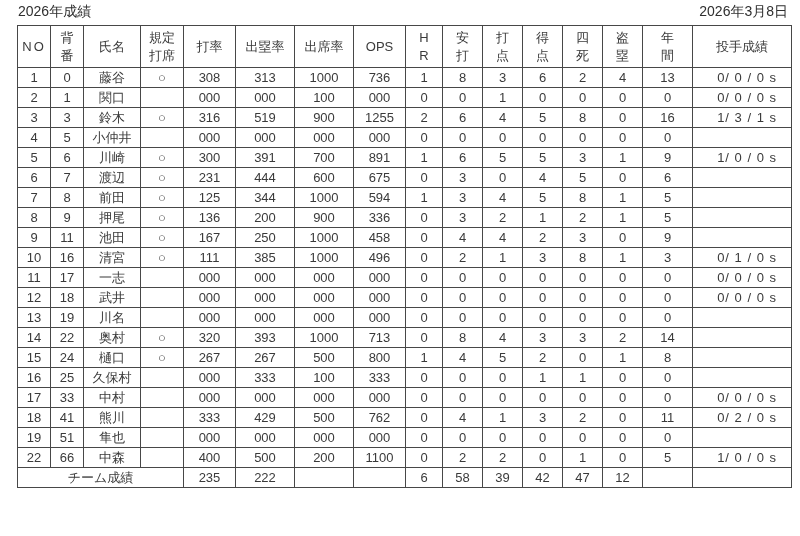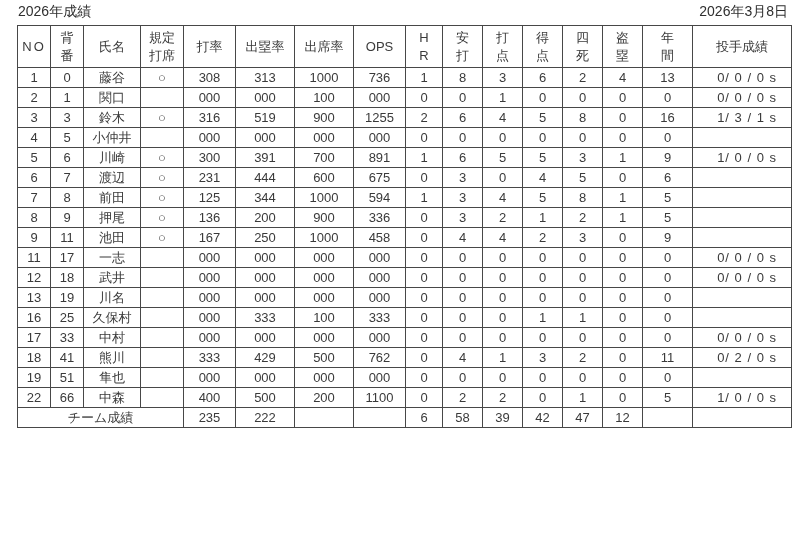--- a/index.html
+++ b/index.html
@@ -259,20 +259,38 @@
           <td class="col-8">0</td>
           <td class="col-9">4</td>
           <td class="col-10">4</td>
           <td class="col-11">2</td>
           <td class="col-12">3</td>
           <td class="col-13">0</td>
           <td class="col-14">9</td>
           <td class="col-15"></td>
         </tr>
         <tr>
+          <td class="col-0">10</td>
+          <td class="col-1">16</td>
+          <td class="col-2">清宮</td>
+          <td class="col-3">○</td>
+          <td class="col-4">111</td>
+          <td class="col-5">385</td>
+          <td class="col-6">1000</td>
+          <td class="col-7">496</td>
+          <td class="col-8">0</td>
+          <td class="col-9">2</td>
+          <td class="col-10">1</td>
+          <td class="col-11">3</td>
+          <td class="col-12">8</td>
+          <td class="col-13">1</td>
+          <td class="col-14">3</td>
+          <td class="col-15">0/  1  / 0 s</td>
+        </tr>
+        <tr>
           <td class="col-0">11</td>
           <td class="col-1">17</td>
           <td class="col-2">一志</td>
           <td class="col-3"></td>
           <td class="col-4">000</td>
           <td class="col-5">000</td>
           <td class="col-6">000</td>
           <td class="col-7">000</td>
           <td class="col-8">0</td>
           <td class="col-9">0</td>
@@ -310,20 +328,56 @@
           <td class="col-5">000</td>
           <td class="col-6">000</td>
           <td class="col-7">000</td>
           <td class="col-8">0</td>
           <td class="col-9">0</td>
           <td class="col-10">0</td>
           <td class="col-11">0</td>
           <td class="col-12">0</td>
           <td class="col-13">0</td>
           <td class="col-14">0</td>
+          <td class="col-15"></td>
+        </tr>
+        <tr>
+          <td class="col-0">14</td>
+          <td class="col-1">22</td>
+          <td class="col-2">奥村</td>
+          <td class="col-3">○</td>
+          <td class="col-4">320</td>
+          <td class="col-5">393</td>
+          <td class="col-6">1000</td>
+          <td class="col-7">713</td>
+          <td class="col-8">0</td>
+          <td class="col-9">8</td>
+          <td class="col-10">4</td>
+          <td class="col-11">3</td>
+          <td class="col-12">3</td>
+          <td class="col-13">2</td>
+          <td class="col-14">14</td>
+          <td class="col-15"></td>
+        </tr>
+        <tr>
+          <td class="col-0">15</td>
+          <td class="col-1">24</td>
+          <td class="col-2">樋口</td>
+          <td class="col-3">○</td>
+          <td class="col-4">267</td>
+          <td class="col-5">267</td>
+          <td class="col-6">500</td>
+          <td class="col-7">800</td>
+          <td class="col-8">1</td>
+          <td class="col-9">4</td>
+          <td class="col-10">5</td>
+          <td class="col-11">2</td>
+          <td class="col-12">0</td>
+          <td class="col-13">1</td>
+          <td class="col-14">8</td>
           <td class="col-15"></td>
         </tr>
         <tr>
           <td class="col-0">16</td>
           <td class="col-1">25</td>
           <td class="col-2">久保村</td>
           <td class="col-3"></td>
           <td class="col-4">000</td>
           <td class="col-5">333</td>
           <td class="col-6">100</td>

